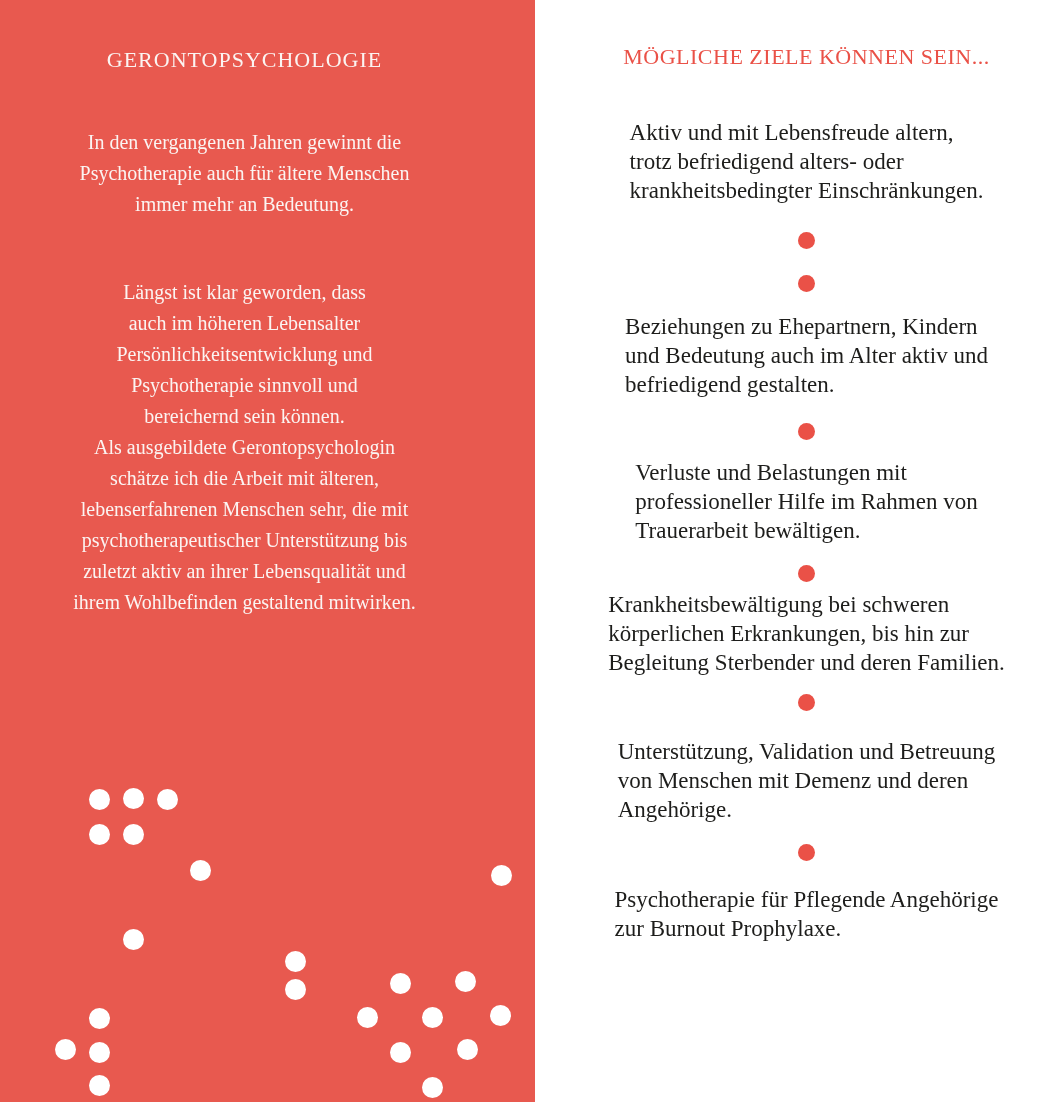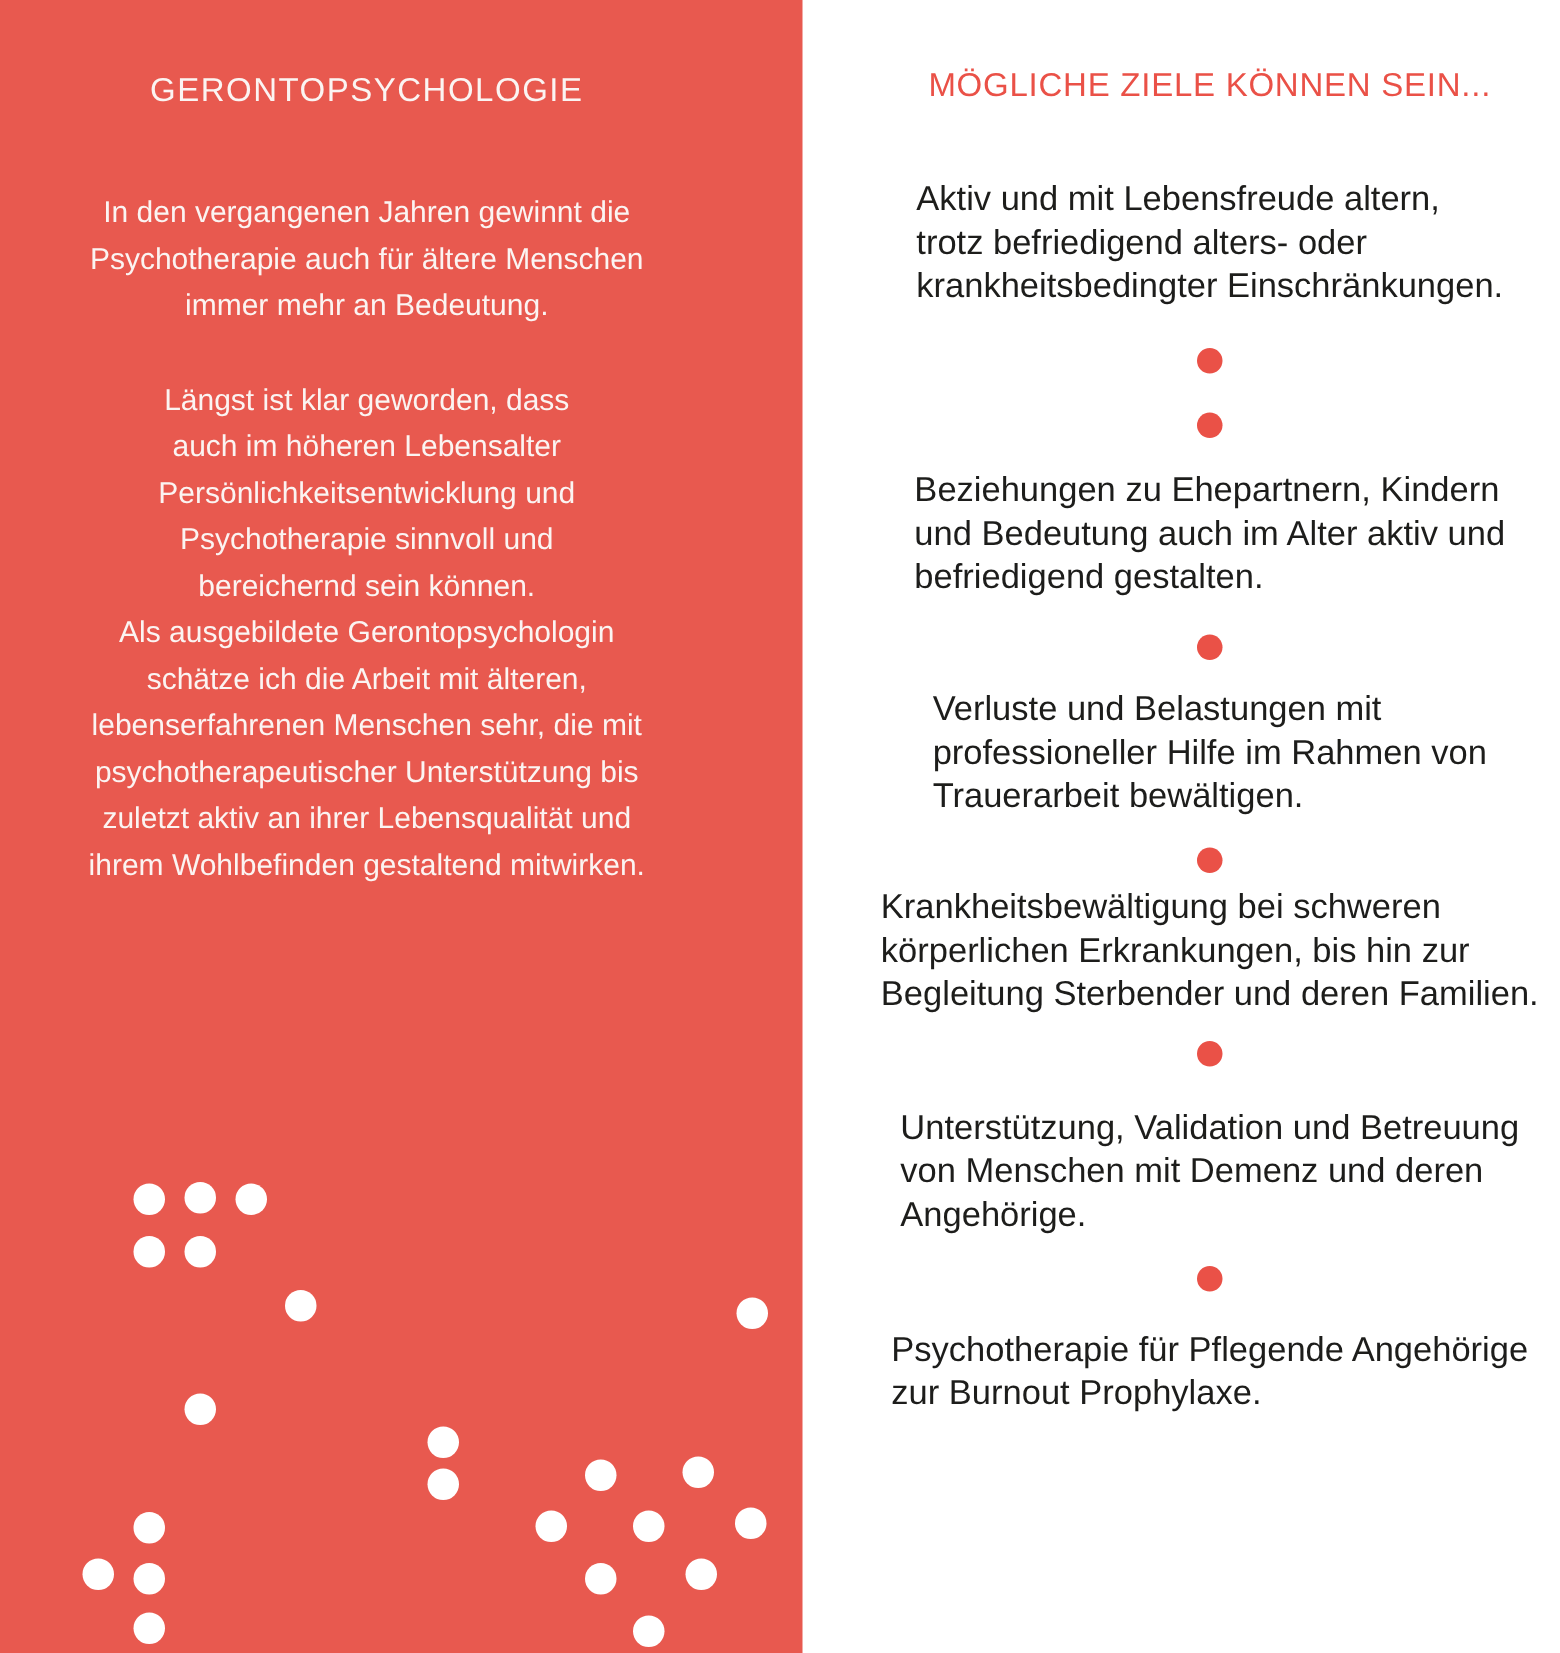--- a/index.html
+++ b/index.html
@@ -2,21 +2,21 @@
 <html lang="de" style="--panel-red: #E8594F; --accent-red: #EA5147; --light-text: #FBF4F2; --dark-text: #1D1D1B; --page-bg: #FFFFFF;"><head>
 <meta charset="utf-8">
 <style>
   :root {
     --panel-red: #E8594F;
     --accent-red: #EA5147;
     --light-text: #FBF4F2;
     --dark-text: #1D1D1B;
     --page-bg: #FFFFFF;
   }
-  * { margin: 0; padding: 0; box-sizing: border-box; }
+  * { margin: 0; padding: 0; box-sizing: border-box; font-family: Liberation Serif, serif; }
   html, body { background: #888; }
   body { font-family: "Liberation Sans", "DejaVu Sans", sans-serif; }
 
   .page {
     position: relative;
     width: 1040px;
     height: 1102px;
     background: var(--page-bg);
     overflow: hidden;
     display: flex;
@@ -40,21 +40,21 @@
     letter-spacing: 1px;
     line-height: 30px;
     color: var(--light-text);
   }
   .left-par {
     white-space: pre-line;
     font-size: 20px;
     line-height: 31px;
   }
   .left-par.p1 { margin-top: 52px; }
-  .left-par.p2 { margin-top: 32px; }
+  .left-par.p2 { margin-top: 57px; }
   .left-par.p3 { }
 
   .decor-dots { position: absolute; inset: 0; pointer-events: none; }
   .decor-dot {
     position: absolute;
     width: 21px;
     height: 21px;
     border-radius: 50%;
     background: #FFFFFF;
   }

